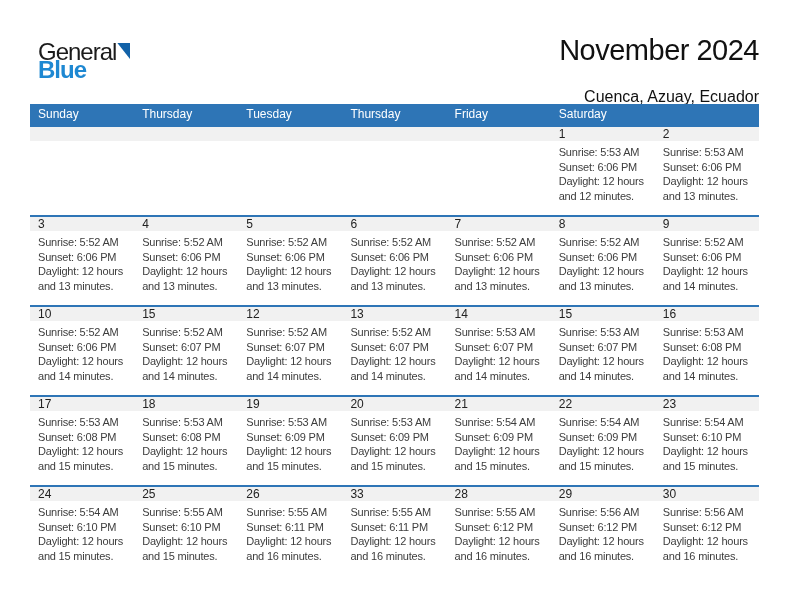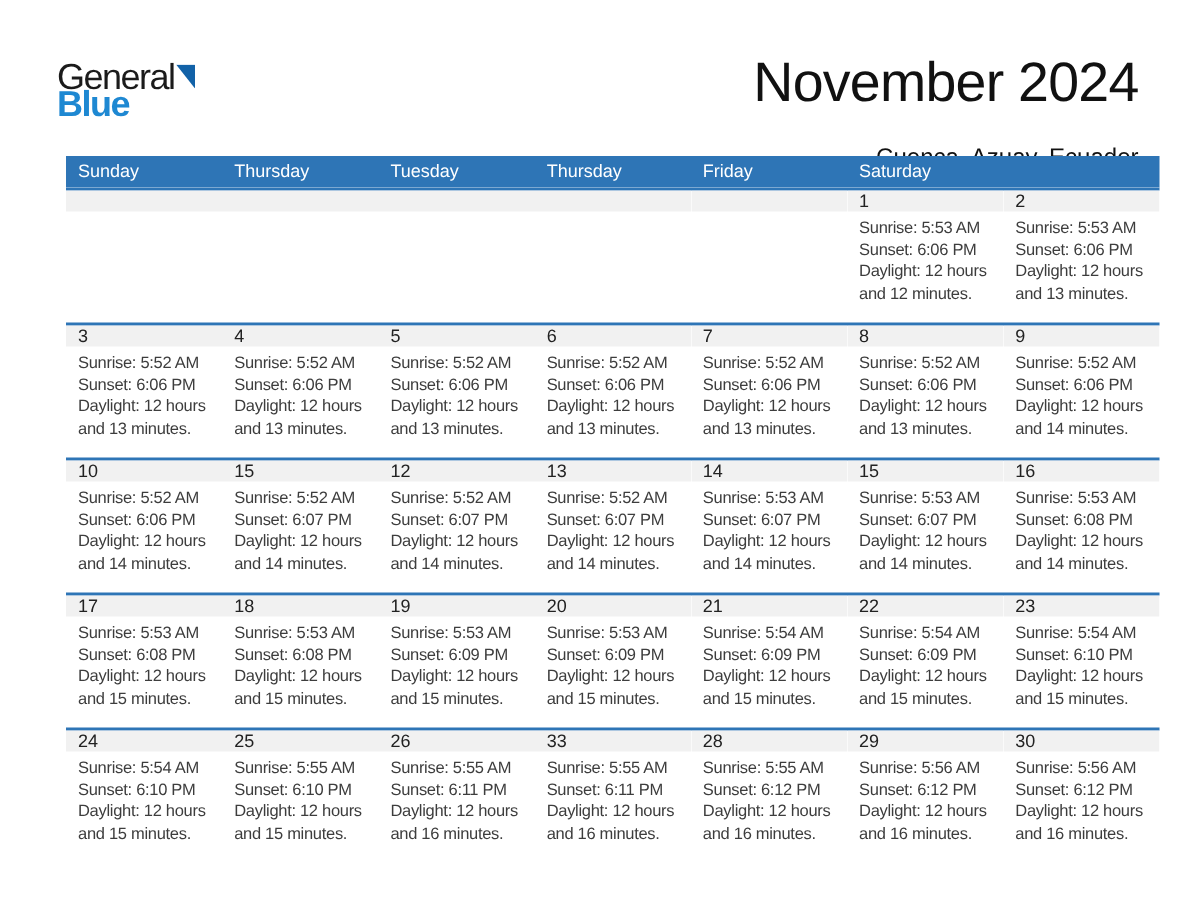--- a/index.html
+++ b/index.html
@@ -24,25 +24,25 @@
     clip-path: polygon(0 0, 100% 0, 100% 100%);
   }
   .logo-blue {
     font-size: 24px; line-height: 18px; color: #1E88D2;
     letter-spacing: -1px; font-weight: 700;
     padding-right: 2px; margin-top: -1px;
   }
 
   
   .title-block { position: absolute; right: 33px; top: 34px; text-align: right; }
-  .page-title { font-size: 37px; color: #111; letter-spacing: -0.5px; font-weight: 400; }
+  .page-title { font-size: 29px; color: #111; letter-spacing: -0.5px; font-weight: 400; }
   .page-subtitle { font-size: 16px; color: #111; margin-top: 21px; font-weight: 400; }
 
   
-  .calendar { position: absolute; left: 44px; top: 104px; width: 729px; }
+  .calendar { position: absolute; left: 30px; top: 104px; width: 729px; }
   .weekday-row {
     display: grid; grid-template-columns: repeat(7, 1fr);
     background: #2E75B6; height: 21px;
   }
   .weekday-cell {
     color: #ffffff; font-size: 12px; line-height: 21px;
     padding-left: 8px; overflow: hidden; white-space: nowrap;
   }
   .weeks { width: 100%; }
   .week-row {

